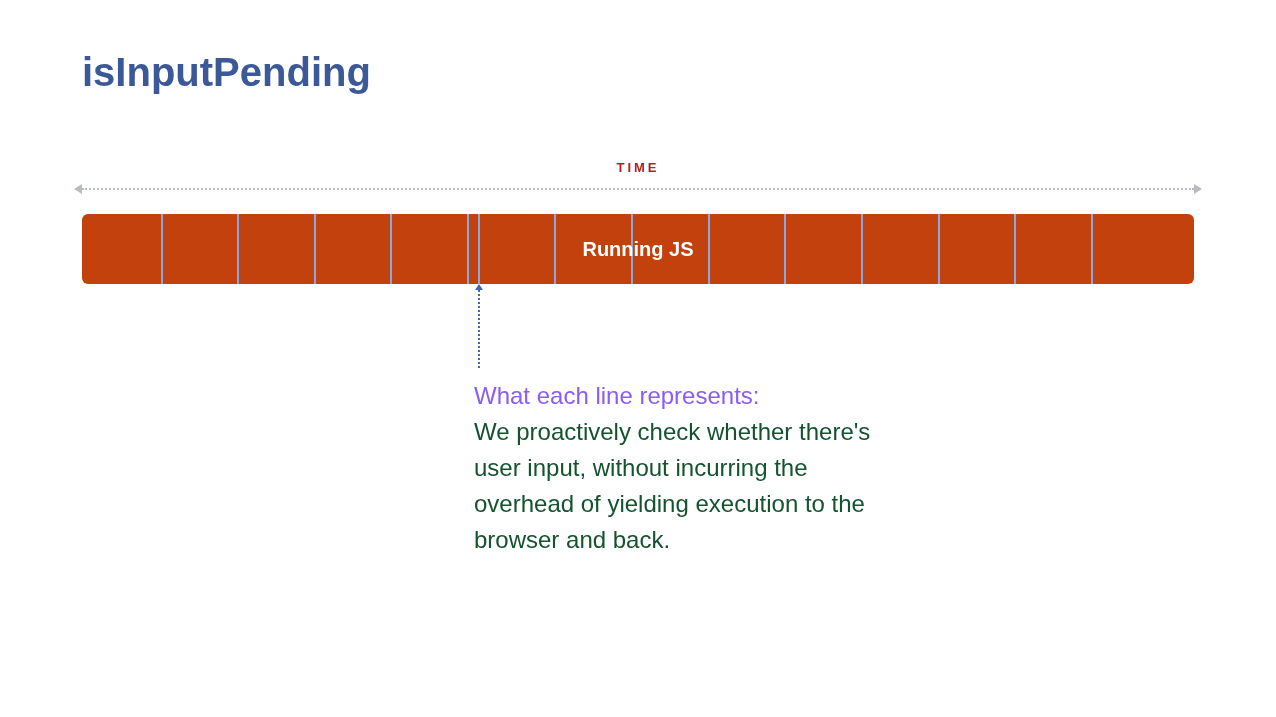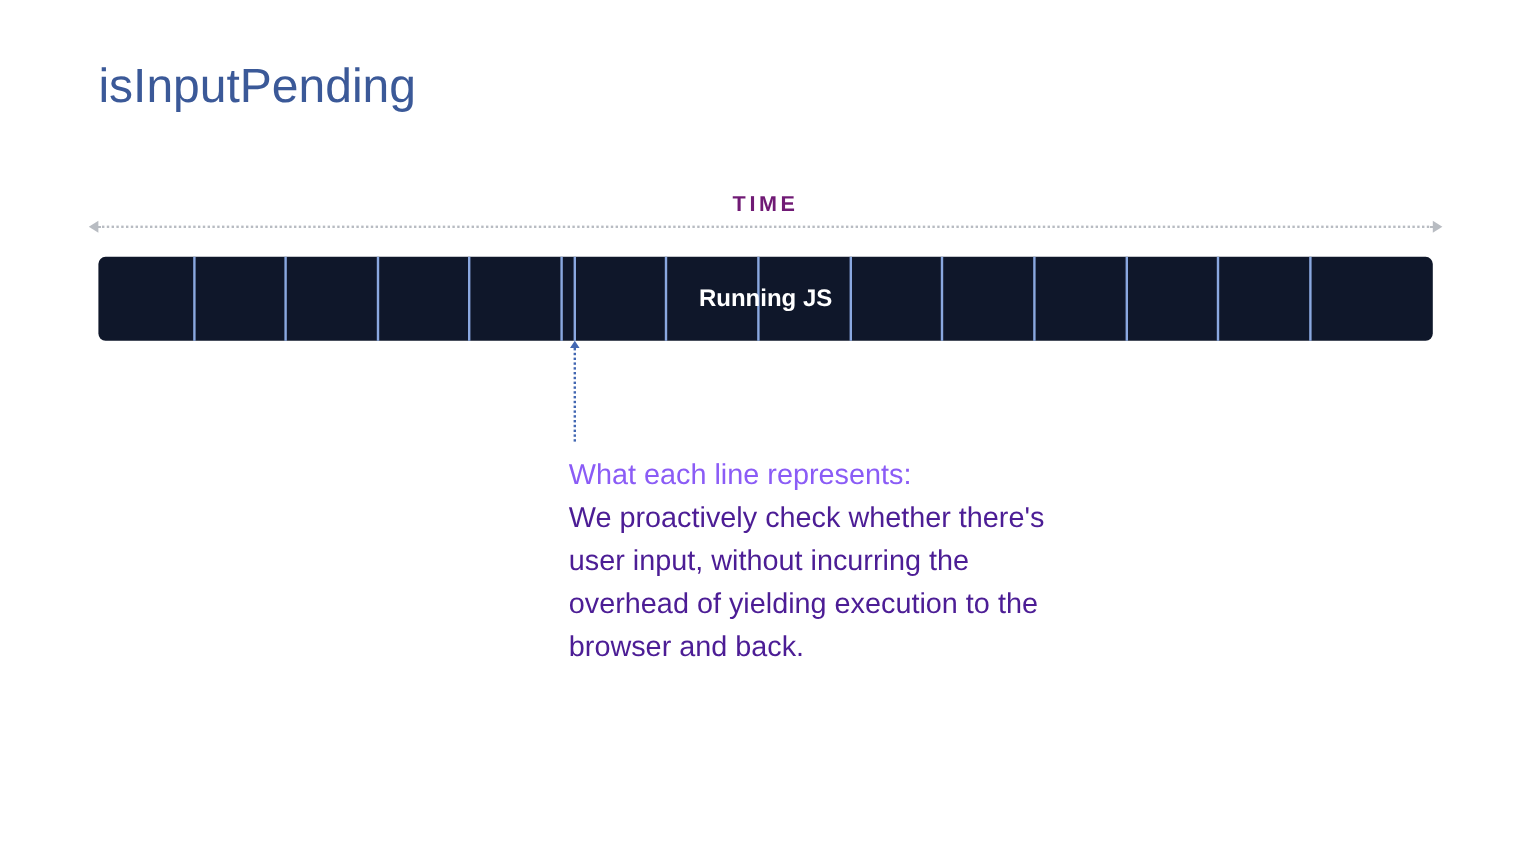--- a/index.html
+++ b/index.html
@@ -12,32 +12,32 @@
       background: #ffffff;
       width: 1276px;
       height: 717px;
       position: relative;
     }
     .title {
       position: absolute;
       left: 82px;
       top: 50px;
       font-size: 40px;
-      font-weight: 400;
+      font-weight: 700;
       color: #3b5998;
     }
     .time-label {
       position: absolute;
       top: 160px;
       left: 50%;
       transform: translateX(-50%);
-      font-size: 18px;
+      font-size: 13px;
       font-weight: 700;
       letter-spacing: 3px;
-      color: #701a75;
+      color: #b91c1c;
     }
     .time-axis {
       position: absolute;
       left: 82px;
       right: 82px;
       top: 188px;
       height: 1px;
       border-top: 2px dotted #b8bcc2;
     }
     .time-axis::before {
@@ -61,21 +61,21 @@
       border-top: 5px solid transparent;
       border-bottom: 5px solid transparent;
       border-left: 8px solid #b8bcc2;
     }
     .bar-container {
       position: absolute;
       left: 82px;
       right: 82px;
       top: 214px;
       height: 70px;
-      background: #0f172a;
+      background: #c2410c;
       border-radius: 6px;
       display: flex;
       align-items: center;
       justify-content: center;
     }
     .bar-label {
       color: #ffffff;
       font-size: 20px;
       font-weight: 600;
       position: relative;
@@ -113,21 +113,21 @@
       top: 378px;
       width: 420px;
     }
     .annotation-title {
       font-size: 24px;
       color: #8b5cf6;
       line-height: 1.5;
     }
     .annotation-body {
       font-size: 24px;
-      color: #4c1d95;
+      color: #14532d;
       line-height: 1.5;
     }
   </style>
 </head>
 <body>
 
 <h1 class="title">isInputPending</h1>
 
 <div class="time-label">TIME</div>
 

